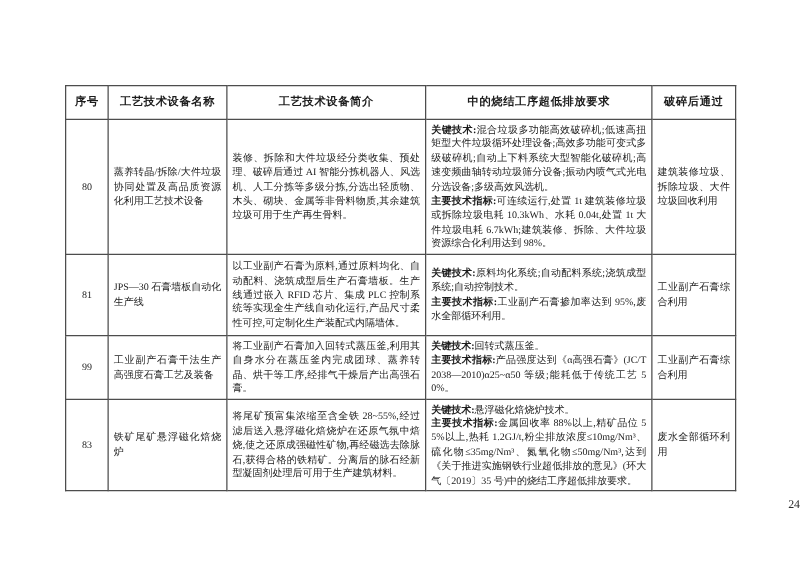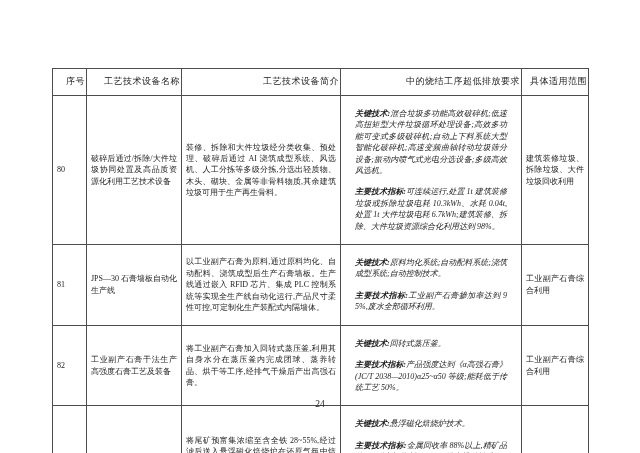--- a/index.html
+++ b/index.html
@@ -28,47 +28,46 @@
     border: 1px solid #4d4d4d;
     padding: 2px 4px;
     font-size: 8px;
     line-height: 11.4px;
     vertical-align: middle;
     overflow: hidden;
     word-break: break-all;
   }
   .doc-table th {
     font-size: 9px;
-    font-weight: normal;
-    text-align: right;
+    font-weight: bold;
+    text-align: center;
     height: 22px;
     padding: 2px 1px;
     letter-spacing: 0.5px;
   }
-  .seq-cell { text-align: left; }
+  .seq-cell { text-align: center; }
   .name-cell, .intro-cell, .tech-cell, .scope-cell {
     text-align: justify;
   }
   .tech-cell p, .intro-cell p, .name-cell p, .scope-cell p {
-    margin: 10px;
-    font-style: italic;
+    margin: 0;
   }
   .tech-label {
     font-weight: bold;
   }
   .row-80 td { height: 98px; }
   .row-81 td { height: 60px; }
   .row-82 td { height: 46px; }
   .row-83 td { height: 66px; }
   .page-number {
     position: absolute;
     top: 399px;
     left: 0;
     width: 100%;
-    text-align: center;
+    text-align: right;
     font-size: 9.5px;
     color: #2a2a2a;
   }
 </style>
 </head>
 <body>
 
 <table class="doc-table">
   <colgroup>
     <col style="width:34px">
@@ -76,46 +75,46 @@
     <col style="width:159px">
     <col style="width:181px">
     <col style="width:67px">
   </colgroup>
   <thead>
     <tr>
       <th>序号</th>
       <th>工艺技术设备名称</th>
       <th>工艺技术设备简介</th>
       <th>中的烧结工序超低排放要求</th>
-      <th>具体适用范围</th>
+      <th>破碎后通过</th>
     </tr>
   </thead>
   <tbody>
     <tr class="row-80">
       <td class="seq-cell">80</td>
-      <td class="name-cell">破碎后通过/拆除/大件垃圾协同处置及高品质资源化利用工艺技术设备</td>
-      <td class="intro-cell">装修、拆除和大件垃圾经分类收集、预处理、破碎后通过 AI 浇筑成型系统、风选机、人工分拣等多级分拣,分选出轻质物、木头、砌块、金属等非骨料物质,其余建筑垃圾可用于生产再生骨料。</td>
+      <td class="name-cell">蒸养转晶/拆除/大件垃圾协同处置及高品质资源化利用工艺技术设备</td>
+      <td class="intro-cell">装修、拆除和大件垃圾经分类收集、预处理、破碎后通过 AI 智能分拣机器人、风选机、人工分拣等多级分拣,分选出轻质物、木头、砌块、金属等非骨料物质,其余建筑垃圾可用于生产再生骨料。</td>
       <td class="tech-cell">
         <p><span class="tech-label">关键技术:</span><span>混合垃圾多功能高效破碎机;低速高扭矩型大件垃圾循环处理设备;高效多功能可变式多级破碎机;自动上下料系统大型智能化破碎机;高速变频曲轴转动垃圾筛分设备;振动内喷气式光电分选设备;多级高效风选机。</span></p>
         <p><span class="tech-label">主要技术指标:</span><span>可连续运行,处置 1t 建筑装修垃圾或拆除垃圾电耗 10.3kWh、水耗 0.04t,处置 1t 大件垃圾电耗 6.7kWh;建筑装修、拆除、大件垃圾资源综合化利用达到 98%。</span></p>
       </td>
       <td class="scope-cell">建筑装修垃圾、拆除垃圾、大件垃圾回收利用</td>
     </tr>
     <tr class="row-81">
       <td class="seq-cell">81</td>
       <td class="name-cell">JPS—30 石膏墙板自动化生产线</td>
       <td class="intro-cell">以工业副产石膏为原料,通过原料均化、自动配料、浇筑成型后生产石膏墙板。生产线通过嵌入 RFID 芯片、集成 PLC 控制系统等实现全生产线自动化运行,产品尺寸柔性可控,可定制化生产装配式内隔墙体。</td>
       <td class="tech-cell">
         <p><span class="tech-label">关键技术:</span><span>原料均化系统;自动配料系统;浇筑成型系统;自动控制技术。</span></p>
         <p><span class="tech-label">主要技术指标:</span><span>工业副产石膏掺加率达到 95%,废水全部循环利用。</span></p>
       </td>
       <td class="scope-cell">工业副产石膏综合利用</td>
     </tr>
     <tr class="row-82">
-      <td class="seq-cell">82</td>
+      <td class="seq-cell">99</td>
       <td class="name-cell">工业副产石膏干法生产高强度石膏工艺及装备</td>
       <td class="intro-cell">将工业副产石膏加入回转式蒸压釜,利用其自身水分在蒸压釜内完成团球、蒸养转晶、烘干等工序,经排气干燥后产出高强石膏。</td>
       <td class="tech-cell">
         <p><span class="tech-label">关键技术:</span><span>回转式蒸压釜。</span></p>
         <p><span class="tech-label">主要技术指标:</span><span>产品强度达到《α高强石膏》(JC/T 2038—2010)α25~α50 等级;能耗低于传统工艺 50%。</span></p>
       </td>
       <td class="scope-cell">工业副产石膏综合利用</td>
     </tr>
     <tr class="row-83">
       <td class="seq-cell">83</td>

